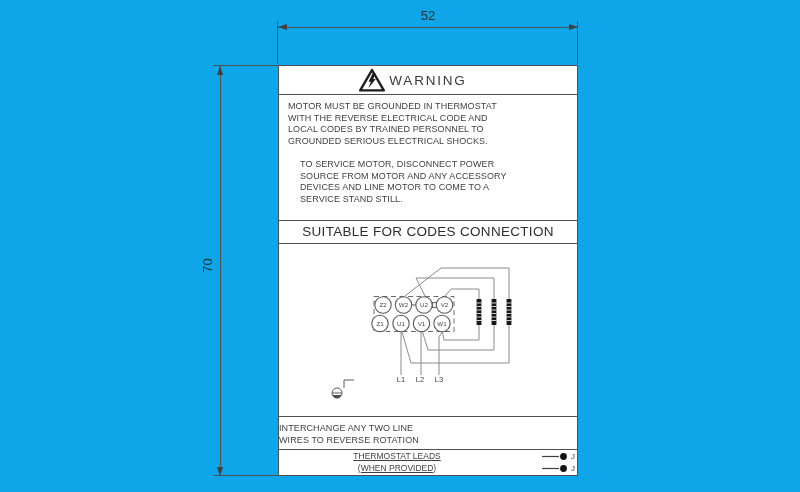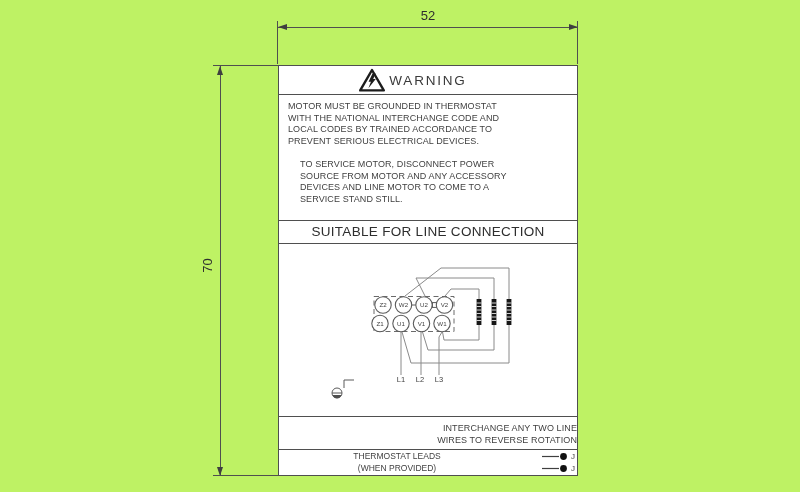--- a/index.html
+++ b/index.html
@@ -1,18 +1,18 @@
 <!DOCTYPE html>
 <html><head>
 <meta charset="utf-8">
 <style>
   * { box-sizing: border-box; margin: 0; padding: 0; }
   html,body { background:#fff; }
   .canvas {
-    position: relative; width: 800px; height: 492px; background: #bef264;
+    position: relative; width: 800px; height: 492px; background: #0ea5e9;
     font-family: "Liberation Sans", sans-serif; color: #3f3f3f; overflow: hidden;
   }
   
   .hline { position:absolute; height:1px; background:#4f4f4f; }
   .vline { position:absolute; width:1px; background:#4f4f4f; }
   .dim-label { position:absolute; font-size:13px; color:#2e2e2e; }
   .dim-top-label { left:278px; top:8px; width:300px; text-align:center; }
   .dim-left-label { left:192px; top:258px; width:30px; text-align:center; transform:rotate(-90deg); }
   .arr { position:absolute; width:0; height:0; }
   .arr-left  { border-top:3px solid transparent; border-bottom:3px solid transparent; border-right:9px solid #3f3f3f; }
@@ -27,24 +27,24 @@
   .warn-triangle { position:absolute; left:80px; top:2px; }
   .warn-title { position:absolute; left:0; right:0; top:7px; text-align:center;
                 font-size:13.5px; letter-spacing:1.8px; color:#3a3a3a; }
   .sec-body { height:126px; padding:6px 6px 0 9px; font-size:9px; line-height:11.5px;
               letter-spacing:0.1px; color:#3f3f3f; }
   .para2 { margin-top:12px;margin-left:12px; }
   .sec-suitable { height:23px; text-align:center; font-size:13.5px; line-height:21px;
                   letter-spacing:0.3px; color:#2e2e2e; }
   .sec-diagram { height:173px; }
   .sec-diagram svg { position:absolute; left:0; top:0; }
-  .sec-interchange { height:33px; text-align:right; font-size:9px; line-height:12px;
+  .sec-interchange { height:33px; text-align:left; font-size:9px; line-height:12px;
                      padding-top:5px; letter-spacing:0.1px; }
   .sec-thermostat { height:25px; border-bottom:none; padding-top:1px; font-size:8.5px; line-height:11.5px; }
-  .thermo-text { width:236px; text-align:center; }
+  .thermo-text { width:236px; text-align:center;text-decoration:underline; }
   .lead { position:absolute; right:2px; display:flex; align-items:center; gap:3px; height:9px; }
   .lead-1 { top:2px; } .lead-2 { top:14px; }
   .lead span { font-size:8px; color:#3f3f3f; }
   svg text { font-family:"Liberation Sans", sans-serif; fill:#3f3f3f; }
 </style>
 </head>
 <body>
 
 <div class="canvas">
 
@@ -68,33 +68,33 @@
       <svg class="warn-triangle" width="26" height="25" viewBox="0 0 26 25">
         <path d="M13,2 L24.8,22.4 L1.2,22.4 Z" fill="#ffffff" stroke="#1c1c1c" stroke-width="2.4" stroke-linejoin="round"></path>
         <path d="M13.5,5.4 L16.6,5.4 L14.2,11 L16.8,11 L9.4,20.2 L11.9,13.7 L9.6,13.7 Z" fill="#1c1c1c"></path>
       </svg>
       <div class="warn-title">WARNING</div>
     </div>
 
     <div class="sec sec-body">
       <div>
         <div>MOTOR MUST BE GROUNDED IN THERMOSTAT</div>
-        <div>WITH THE NATIONAL INTERCHANGE CODE AND</div>
-        <div>LOCAL CODES BY TRAINED ACCORDANCE TO</div>
-        <div>PREVENT SERIOUS ELECTRICAL DEVICES.</div>
+        <div>WITH THE REVERSE ELECTRICAL CODE AND</div>
+        <div>LOCAL CODES BY TRAINED PERSONNEL TO</div>
+        <div>GROUNDED SERIOUS ELECTRICAL SHOCKS.</div>
       </div>
       <div class="para2">
         <div>TO SERVICE MOTOR, DISCONNECT POWER</div>
         <div>SOURCE FROM MOTOR AND ANY ACCESSORY</div>
         <div>DEVICES AND LINE MOTOR TO COME TO A</div>
         <div>SERVICE STAND STILL.</div>
       </div>
     </div>
 
-    <div class="sec sec-suitable">SUITABLE FOR LINE CONNECTION</div>
+    <div class="sec sec-suitable">SUITABLE FOR CODES CONNECTION</div>
 
     <div class="sec sec-diagram">
       <svg width="299" height="172" viewBox="0 0 299 172">
 
         <g stroke="#8a8a8a" fill="none" stroke-width="1">
           <path d="M126,52 L162,24 L230,24 L230,56"></path>
           <path d="M146,52 L137,34 L215,34 L215,56"></path>
           <path d="M166,52 L172,45 L200,45 L200,56"></path>
           <path d="M200,80 L200,96 L165,96 L163.5,88"></path>
           <path d="M215,80 L215,106 L149,106 L143.5,88"></path>

